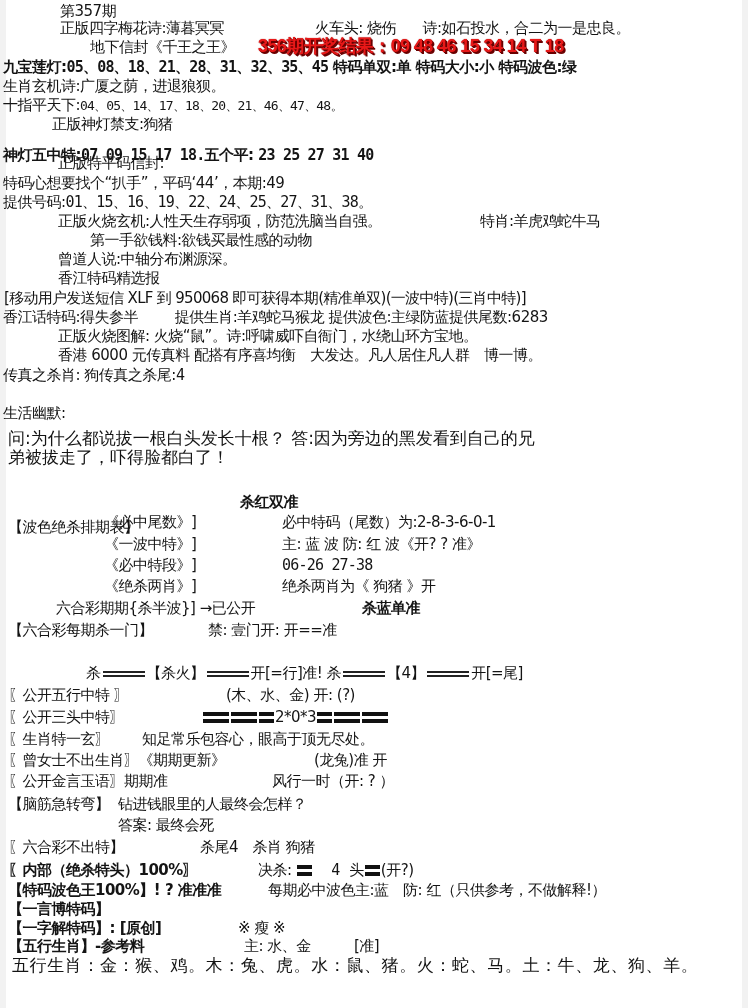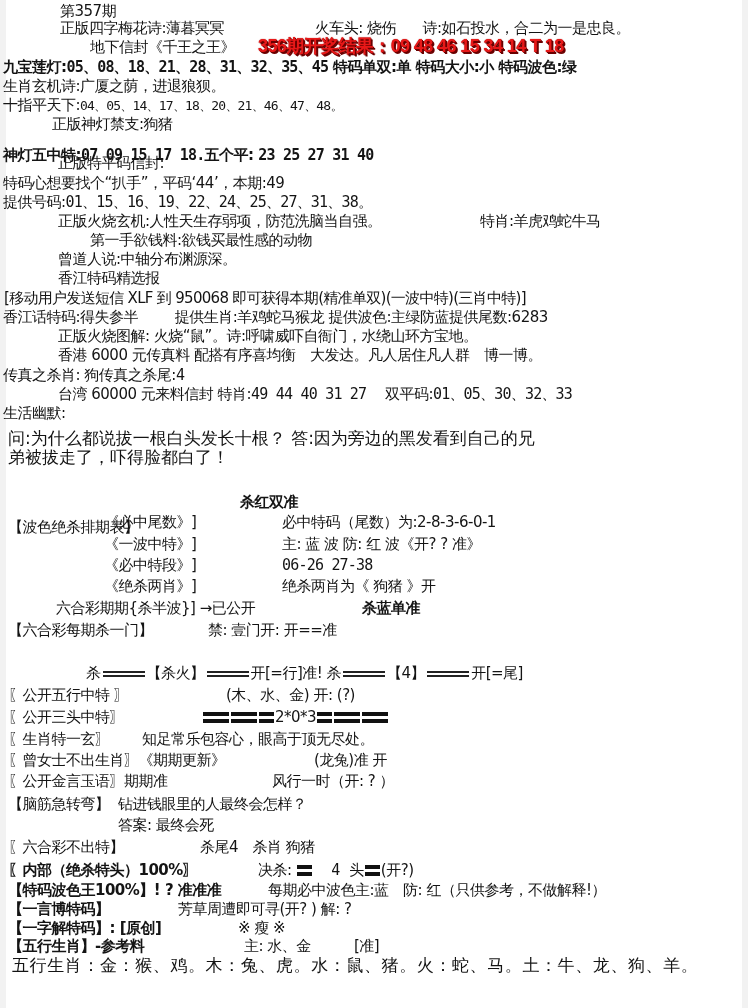--- a/index.html
+++ b/index.html
@@ -120,25 +120,20 @@
     <span>火烧“鼠”。诗:呼啸威吓自衙门，水绕山环方宝地。</span>
   </div>
 
   <div class="ln" style="left:52px;top:346px;">香港 6000 元传真料 配搭有序喜均衡　大发达。凡人居住凡人群　博一博。</div>
 
   <div class="ln" style="left:-3px;top:366px;">
     <span>传真之杀肖:</span>
     <span>狗</span><span>传真之杀尾:</span><span class="mono">4</span>
   </div>
 
-  <div class="ln" style="left:52px;top:385px;">
-    <span>台湾 60000 元来料信封 特肖:</span><span class="mono">49 44 40 31 27</span>
-    <span class="sp" style="width:10px"></span>
-    <span>双平码:</span><span class="mono">01、05、30、32、33</span>
-  </div>
 
   <div class="ln" style="left:-3px;top:404px;">生活幽默:</div>
 
   <div class="ln big" style="left:2px;top:428px;">问:为什么都说拔一根白头发长十根？ 答:因为旁边的黑发看到自己的兄</div>
   <div class="ln big" style="left:2px;top:447px;">弟被拔走了，吓得脸都白了！</div>
 
   <div class="ln" style="left:2px;top:518px;text-align:center;">【波色绝杀排期表】</div>
   <div class="ln b" style="left:234px;top:493px;">杀红双准</div>
 
   <div class="ln" style="left:98px;top:513px;">《必中尾数》]</div>
@@ -193,21 +188,20 @@
   <div class="ln" style="left:252px;top:861px;">
     <span>决杀:</span>
     <span class="bar sm"></span>
     <span class="sp" style="width:14px"></span><span class="mono">4</span><span class="sp" style="width:10px"></span><span>头</span><span class="bar sm"></span><span>(开?)</span>
   </div>
 
   <div class="ln b" style="left:2px;top:881px;">【特码波色王100%】! ? 准准准</div>
   <div class="ln" style="left:262px;top:881px;">每期必中波色主:蓝　防: 红（只供参考，不做解释!）</div>
 
   <div class="ln b" style="left:2px;top:900px;">【一言博特码】</div>
-  <div class="ln" style="left:172px;top:900px;">芳草周遭即可寻(开? ) 解: ?</div>
 
   <div class="ln b" style="left:2px;top:919px;">【一字解特码】: [原创]</div>
   <div class="ln" style="left:232px;top:919px;">※ 瘦 ※</div>
 
   <div class="ln b" style="left:2px;top:937px;">【五行生肖】-参考料</div>
   <div class="ln" style="left:238px;top:937px;">主: 水、金</div>
   <div class="ln" style="left:348px;top:937px;">[准]</div>
 
   <div class="ln big" style="left:6px;top:955px;letter-spacing:0.6px;">五行生肖：金：猴、鸡。木：兔、虎。水：鼠、猪。火：蛇、马。土：牛、龙、狗、羊。</div>
 

